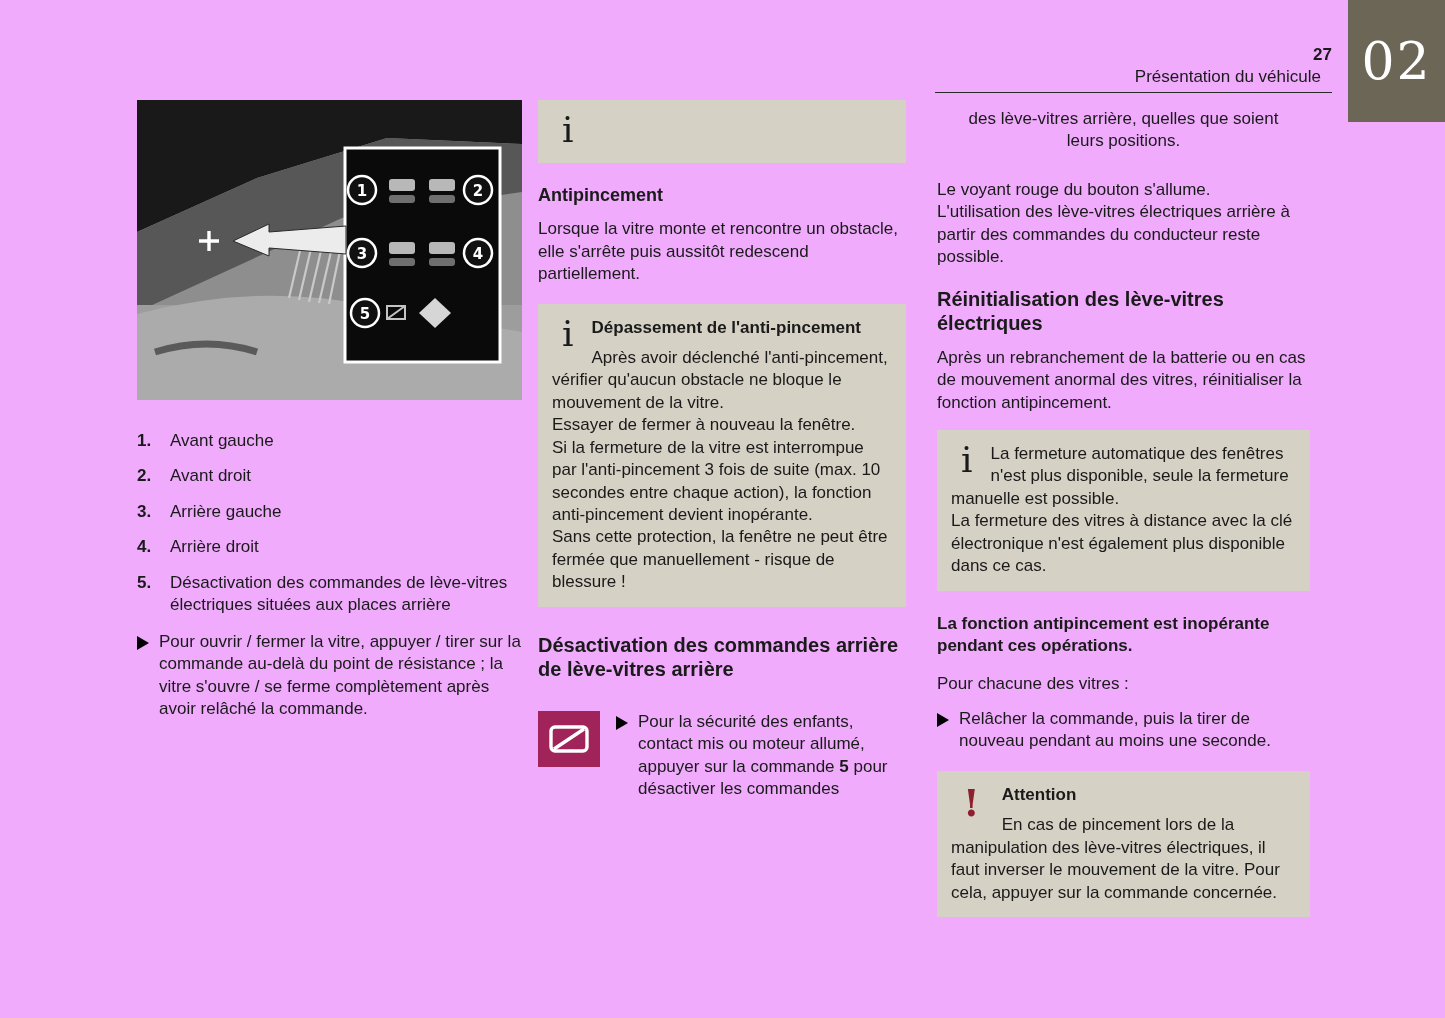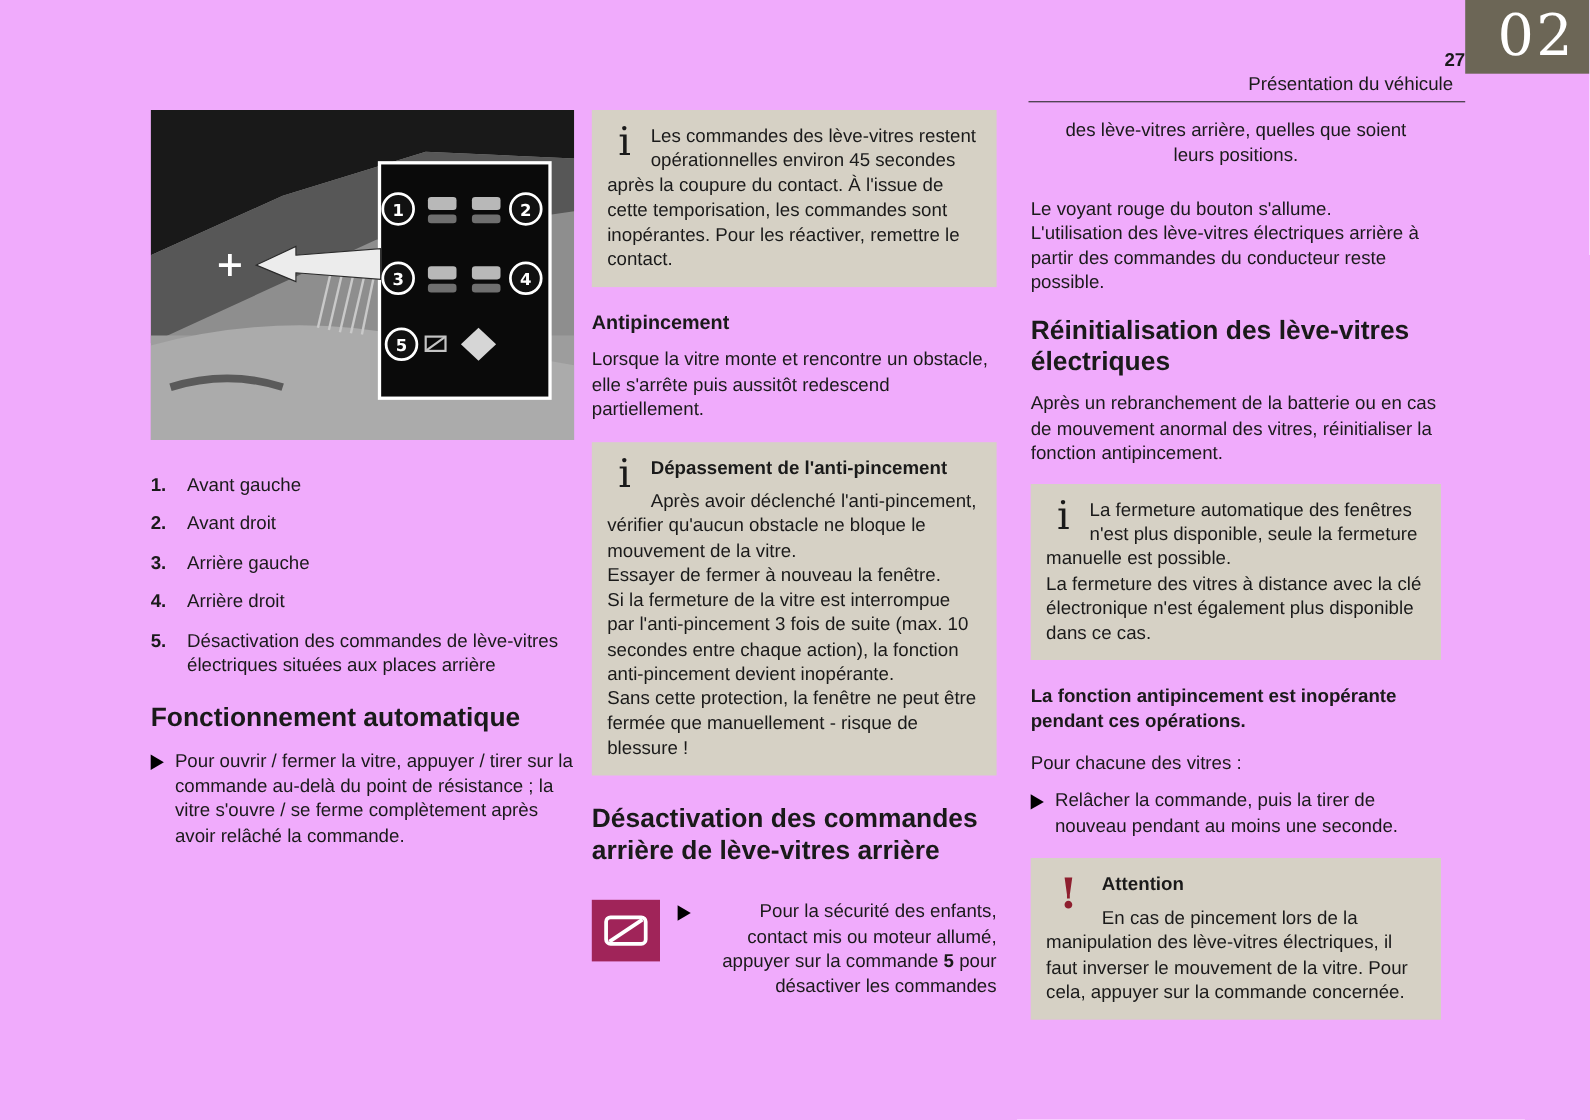--- a/index.html
+++ b/index.html
@@ -4,31 +4,31 @@
 <style>
   html,body{margin:0;padding:0;background:#ffffff;}
   .page{position:relative;width:1445px;height:1018px;background:#f0abfc;overflow:hidden;
         font-family:"Liberation Sans",sans-serif;color:#1a1a1a;font-size:17px;line-height:1.32;}
   .txt{white-space:pre-line;}
 
   
   .page-num{position:absolute;top:44px;right:113px;font-weight:bold;font-size:17px;}
   .chapter{position:absolute;top:66px;right:124px;font-size:17px;}
   .header-rule{position:absolute;top:92px;left:935px;right:113px;height:1px;background:#2b2b2b;}
-  .tab{position:absolute;top:0;right:0;width:97px;height:67px;background:#6c6656;color:#fff;
+  .tab{position:absolute;top:0;right:0;width:97px;height:122px;background:#6c6656;color:#fff;
        display:flex;align-items:center;justify-content:center;
-       font-family:"DejaVu Serif",serif;font-size:52px;letter-spacing:2px;padding-left:16px;}
+       font-family:"DejaVu Serif",serif;font-size:52px;letter-spacing:2px;}
 
   
   .col{position:absolute;top:100px;}
   .col1{left:137px;width:385px;}
   .col2{left:538px;width:368px;}
   .col3{left:937px;width:373px;}
 
-  h2{font-size:24px;line-height:1.2;margin:0;font-weight:bold;}
+  h2{font-size:20px;line-height:1.2;margin:0;font-weight:bold;}
   p{margin:0;}
 
   
   .figure{width:385px;height:300px;display:block;}
 
   
   .legend{margin-top:30px;}
   .legend-item{display:flex;margin-bottom:13px;}
   .legend-num{width:33px;font-weight:bold;flex:none;}
 
@@ -141,52 +141,50 @@
       <div class="legend-item">
         <span class="legend-num">4.</span>
         <span class="txt">Arrière droit</span>
       </div>
       <div class="legend-item">
         <span class="legend-num">5.</span>
         <span class="txt">Désactivation des commandes de lève-vitres électriques situées aux places arrière</span>
       </div>
     </div>
 
-    <h2 class="mt22">Fonctionnement automatique</h2>
 
     <div class="bullet mt14">
       <span class="tri"></span>
       <span class="txt">Pour ouvrir / fermer la vitre, appuyer / tirer sur la commande au-delà du point de résistance ; la vitre s'ouvre / se ferme complètement après avoir relâché la commande.</span>
     </div>
 
   </section>
 
   <section class="col col2">
 
     <div class="infobox">
       <span class="i-icon">i</span>
-      <span class="txt">Les commandes des lève-vitres restent opérationnelles environ 45 secondes après la coupure du contact. À l'issue de cette temporisation, les commandes sont inopérantes. Pour les réactiver, remettre le contact.</span>
     </div>
 
     <h2 class="mt22" style="font-size:18px;">Antipincement</h2>
 
     <p class="txt mt12">Lorsque la vitre monte et rencontre un obstacle, elle s'arrête puis aussitôt redescend partiellement.</p>
 
     <div class="infobox mt18">
       <span class="i-icon">i</span>
       <span class="box-title">Dépassement de l'anti-pincement</span>
       <div class="txt mt8">Après avoir déclenché l'anti-pincement, vérifier qu'aucun obstacle ne bloque le mouvement de la vitre.
 Essayer de fermer à nouveau la fenêtre.
 Si la fermeture de la vitre est interrompue par l'anti-pincement 3 fois de suite (max. 10 secondes entre chaque action), la fonction anti-pincement devient inopérante.
 Sans cette protection, la fenêtre ne peut être fermée que manuellement - risque de blessure !</div>
     </div>
 
     <h2 class="mt26">Désactivation des commandes arrière de lève-vitres arrière</h2>
 
-    <div class="mt30" style="display:flex;text-align:right;">
+    <div class="mt30" style="display:flex;">
       <span class="child-icon">
         <svg width="44" height="40" viewBox="0 0 44 40">
           <rect x="4" y="8" width="36" height="24" rx="4" fill="none" stroke="#fff" stroke-width="3.4"></rect>
           <line x1="7" y1="30" x2="37" y2="10" stroke="#fff" stroke-width="3.4"></line>
         </svg>
       </span>
       <div class="bullet" style="margin-top:0;">
         <span class="tri"></span>
         <span><span>Pour la sécurité des enfants, contact mis ou moteur allumé, appuyer sur la commande </span><b>5</b><span> pour désactiver les commandes</span></span>
       </div>

